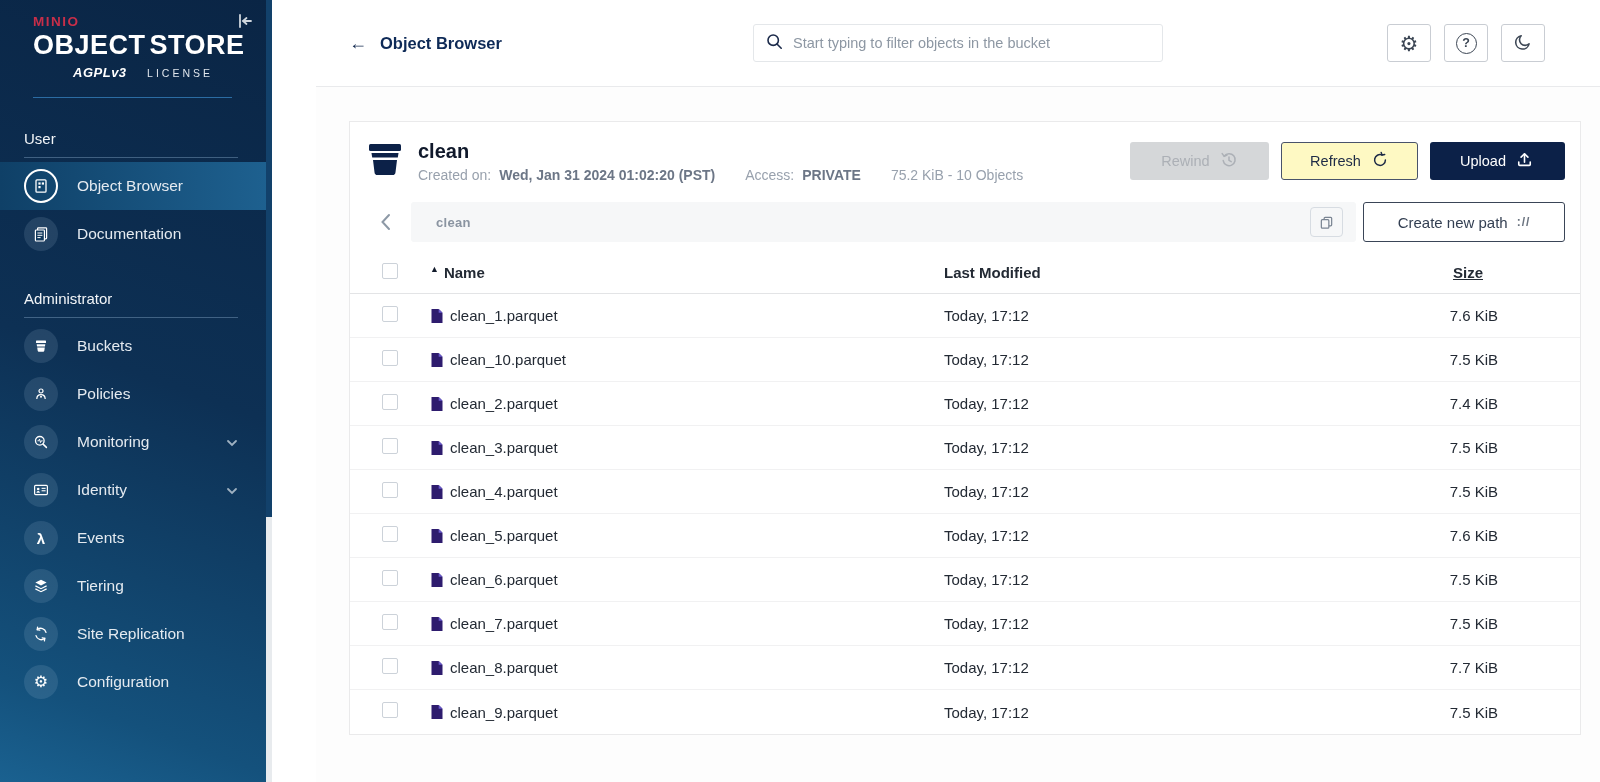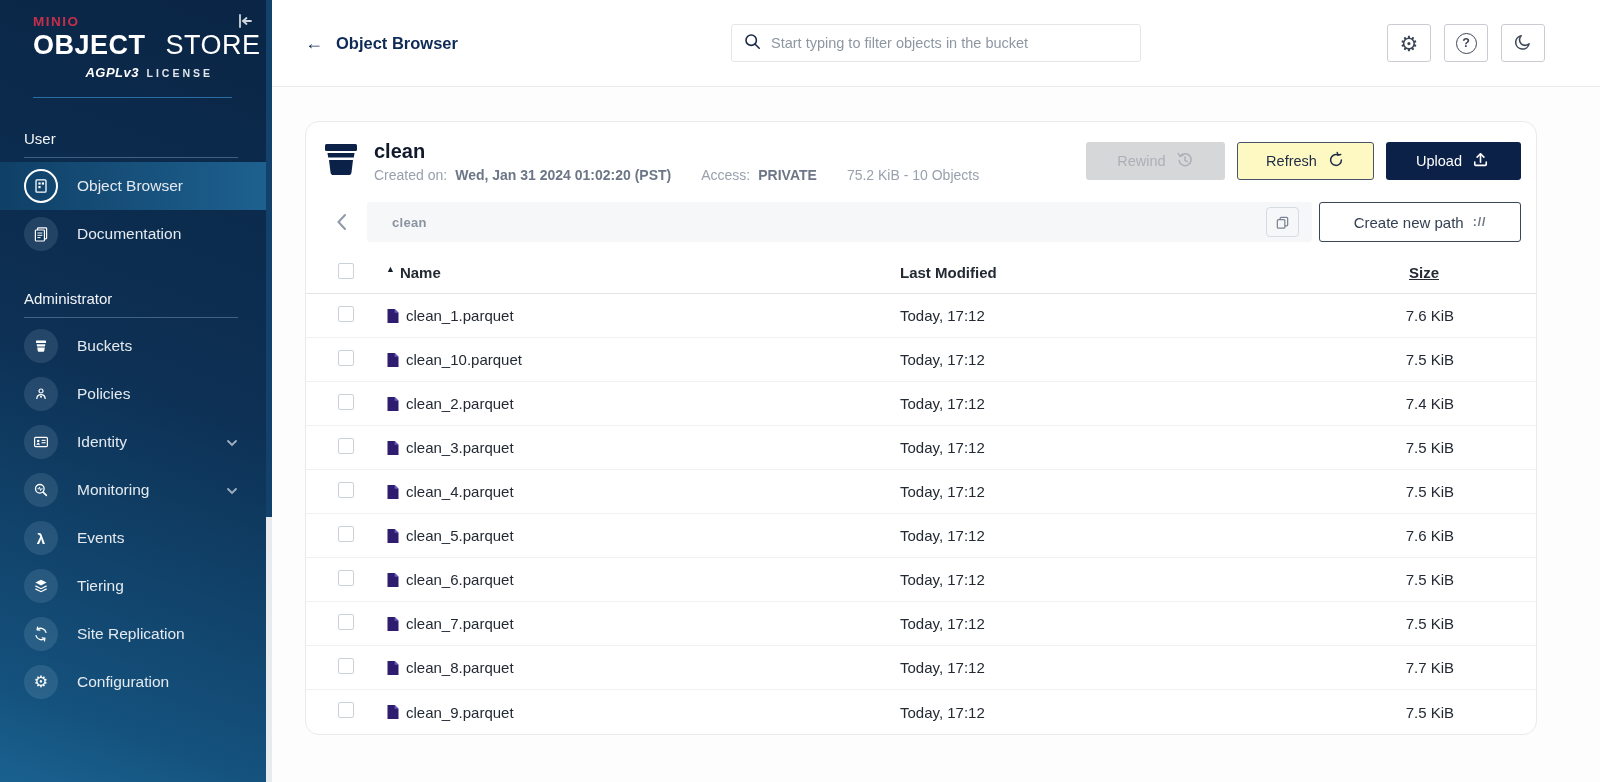--- a/index.html
+++ b/index.html
@@ -1,35 +1,35 @@
 <!DOCTYPE html>
 <html><head>
 <meta charset="utf-8">
 <style>
   * { margin:0; padding:0; box-sizing:border-box; }
   html,body { width:1600px; height:782px; overflow:hidden; }
   body { font-family:"Liberation Sans", sans-serif; background:#fff; color:#1D2430; }
 
-  .app { display:flex; width:1600px; height:782px; }
+  .app { display:flex; width:1600px; height:782px;gap:44px; }
 
   
   .sidebar {
     position:relative; width:272px; height:782px; flex:0 0 272px;
     background:linear-gradient(200deg,#0A2545 0%, #0D3054 48%, #14517C 88%, #1A6190 100%);
     overflow:hidden;
   }
   .collapse-btn { position:absolute; top:10px; right:16px; width:22px; height:22px; cursor:pointer; }
   .logo { padding:14px 0 0 33px; width:215px; }
   .logo-brand { color:#C72E49; font-size:13.5px; font-weight:800; letter-spacing:1.5px; }
   .logo-title { color:#fff; font-size:27px; letter-spacing:.5px; margin-top:1px; white-space:nowrap; }
   .logo-title .bold { font-weight:800; }
-  .logo-title .light { font-weight:400; margin-left:20px; }
+  .logo-title .light { font-weight:700; margin-left:4px; }
   .logo-license { text-align:right; margin-top:2px; padding-right:2px; }
   .logo-badge { color:#fff; font-style:italic; font-weight:800; font-size:13px; letter-spacing:.5px; }
-  .logo-license-text { color:#DFE5EC; font-size:10.5px; font-weight:700; letter-spacing:3px; margin-left:3px;text-align:center; }
+  .logo-license-text { color:#DFE5EC; font-size:10.5px; font-weight:400; letter-spacing:3px; margin-left:16px;text-align:center; }
   .logo-divider { height:1px; background:#2B6CA3; margin:16px 40px 0 33px; }
 
   .section-label { color:#F2F5F8; font-size:15px; margin:32px 0 10px 24px; }
   .section-divider { height:1px; background:rgba(150,185,215,.38); margin:0 34px 4px 24px; }
 
   .menu-item { display:flex; align-items:center; height:48px; padding-left:24px; cursor:pointer; }
   .menu-item.selected { background:linear-gradient(90deg, #0F4067 0%, #1E6190 100%); }
   .chip { width:34px; height:34px; border-radius:50%; background:rgba(174,203,230,.14);
           display:flex; align-items:center; justify-content:center; flex:0 0 34px; }
   .chip.ring { background:transparent; border:2px solid #fff; }
@@ -57,21 +57,21 @@
   .topbar-actions { display:flex; gap:13px; padding-right:55px; width:400px; justify-content:flex-end; }
   .icon-btn { width:44px; height:38px; border:1px solid #C9CDD3; border-radius:3px; background:#fff;
               display:flex; align-items:center; justify-content:center; cursor:pointer; }
   .gear-glyph { font-size:21px; color:#3C4654; line-height:1; }
   .q-circle { width:21px; height:21px; border:1.6px solid #3C4654; border-radius:50%;
               display:flex; align-items:center; justify-content:center;
               font-size:12.5px; font-weight:700; color:#3C4654; }
 
   
   .card { margin:34px 63px 0 33px; width:1232px; background:#fff;
-          border:1px solid #EAEAEB; border-radius:14px; }
+          border:1px solid #EAEAEB; border-radius:0; }
 
   .bucket-header { display:flex; align-items:center; padding:17px 15px 13px 16px; }
   .bucket-titles { margin-left:14px; }
   .bucket-name { font-size:20px; font-weight:700; color:#10192B; }
   .bucket-sub { margin-top:4px; font-size:14px; color:#98A1AD; display:flex; gap:8px; align-items:baseline; white-space:nowrap; }
   .bucket-sub .strong { color:#6C7686; font-weight:700; }
   .bucket-sub .spacer { width:14px; }
   .bucket-actions { margin-left:auto; display:flex; gap:12px; }
   .btn { height:38px; border-radius:3px; font-size:14.5px; display:flex; align-items:center;
          justify-content:center; gap:10px; padding:0 22px; cursor:pointer;
@@ -186,44 +186,44 @@
             <path d="M3.8,13 c0-2.8 1.9-4.4 4.2-4.4 s4.2,1.6 4.2,4.4" fill="none" stroke="#fff" stroke-width="1.2"></path>
             <circle cx="8" cy="10.8" r="1" fill="#fff"></circle>
           </svg>
       </span>
       <span class="menu-label">Policies</span>
     </div>
 
     <div class="menu-item">
       <span class="chip">
         <svg width="16" height="16" viewBox="0 0 16 16">
+            <circle cx="6.8" cy="6.8" r="4.3" fill="none" stroke="#fff" stroke-width="1.3"></circle>
+            <line x1="10.1" y1="10.1" x2="13.4" y2="13.4" stroke="#fff" stroke-width="1.5" stroke-linecap="round"></line>
+            <path d="M4.5,6.8 h1.2 l0.8,-1.7 1,3.4 0.9,-1.7 h1.2" fill="none" stroke="#fff" stroke-width="1"></path>
+          </svg>
+      </span>
+      <span class="menu-label">Monitoring</span>
+      <span class="menu-chevron">
+        <svg width="12" height="8" viewBox="0 0 12 8">
+            <polyline points="2,2 6,6 10,2" fill="none" stroke="#9FB1C1" stroke-width="1.8" stroke-linecap="round"></polyline>
+          </svg>
+      </span>
+    </div>
+
+    <div class="menu-item">
+      <span class="chip">
+        <svg width="16" height="16" viewBox="0 0 16 16">
             <rect x="1.6" y="3.4" width="12.8" height="9.2" rx="1" fill="none" stroke="#fff" stroke-width="1.2"></rect>
             <circle cx="5.2" cy="7" r="1.3" fill="#fff"></circle>
             <path d="M3.4,10.8 c0.3-1.1 1-1.7 1.8-1.7 s1.5,0.6 1.8,1.7" fill="#fff"></path>
             <rect x="8.6" y="5.8" width="4" height="1.1" fill="#fff"></rect>
             <rect x="8.6" y="8.2" width="4" height="1.1" fill="#fff"></rect>
           </svg>
       </span>
       <span class="menu-label">Identity</span>
-      <span class="menu-chevron">
-        <svg width="12" height="8" viewBox="0 0 12 8">
-            <polyline points="2,2 6,6 10,2" fill="none" stroke="#9FB1C1" stroke-width="1.8" stroke-linecap="round"></polyline>
-          </svg>
-      </span>
-    </div>
-
-    <div class="menu-item">
-      <span class="chip">
-        <svg width="16" height="16" viewBox="0 0 16 16">
-            <circle cx="6.8" cy="6.8" r="4.3" fill="none" stroke="#fff" stroke-width="1.3"></circle>
-            <line x1="10.1" y1="10.1" x2="13.4" y2="13.4" stroke="#fff" stroke-width="1.5" stroke-linecap="round"></line>
-            <path d="M4.5,6.8 h1.2 l0.8,-1.7 1,3.4 0.9,-1.7 h1.2" fill="none" stroke="#fff" stroke-width="1"></path>
-          </svg>
-      </span>
-      <span class="menu-label">Monitoring</span>
       <span class="menu-chevron">
         <svg width="12" height="8" viewBox="0 0 12 8">
             <polyline points="2,2 6,6 10,2" fill="none" stroke="#9FB1C1" stroke-width="1.8" stroke-linecap="round"></polyline>
           </svg>
       </span>
     </div>
 
     <div class="menu-item">
       <span class="chip">
         <span class="lambda-glyph">λ</span>

